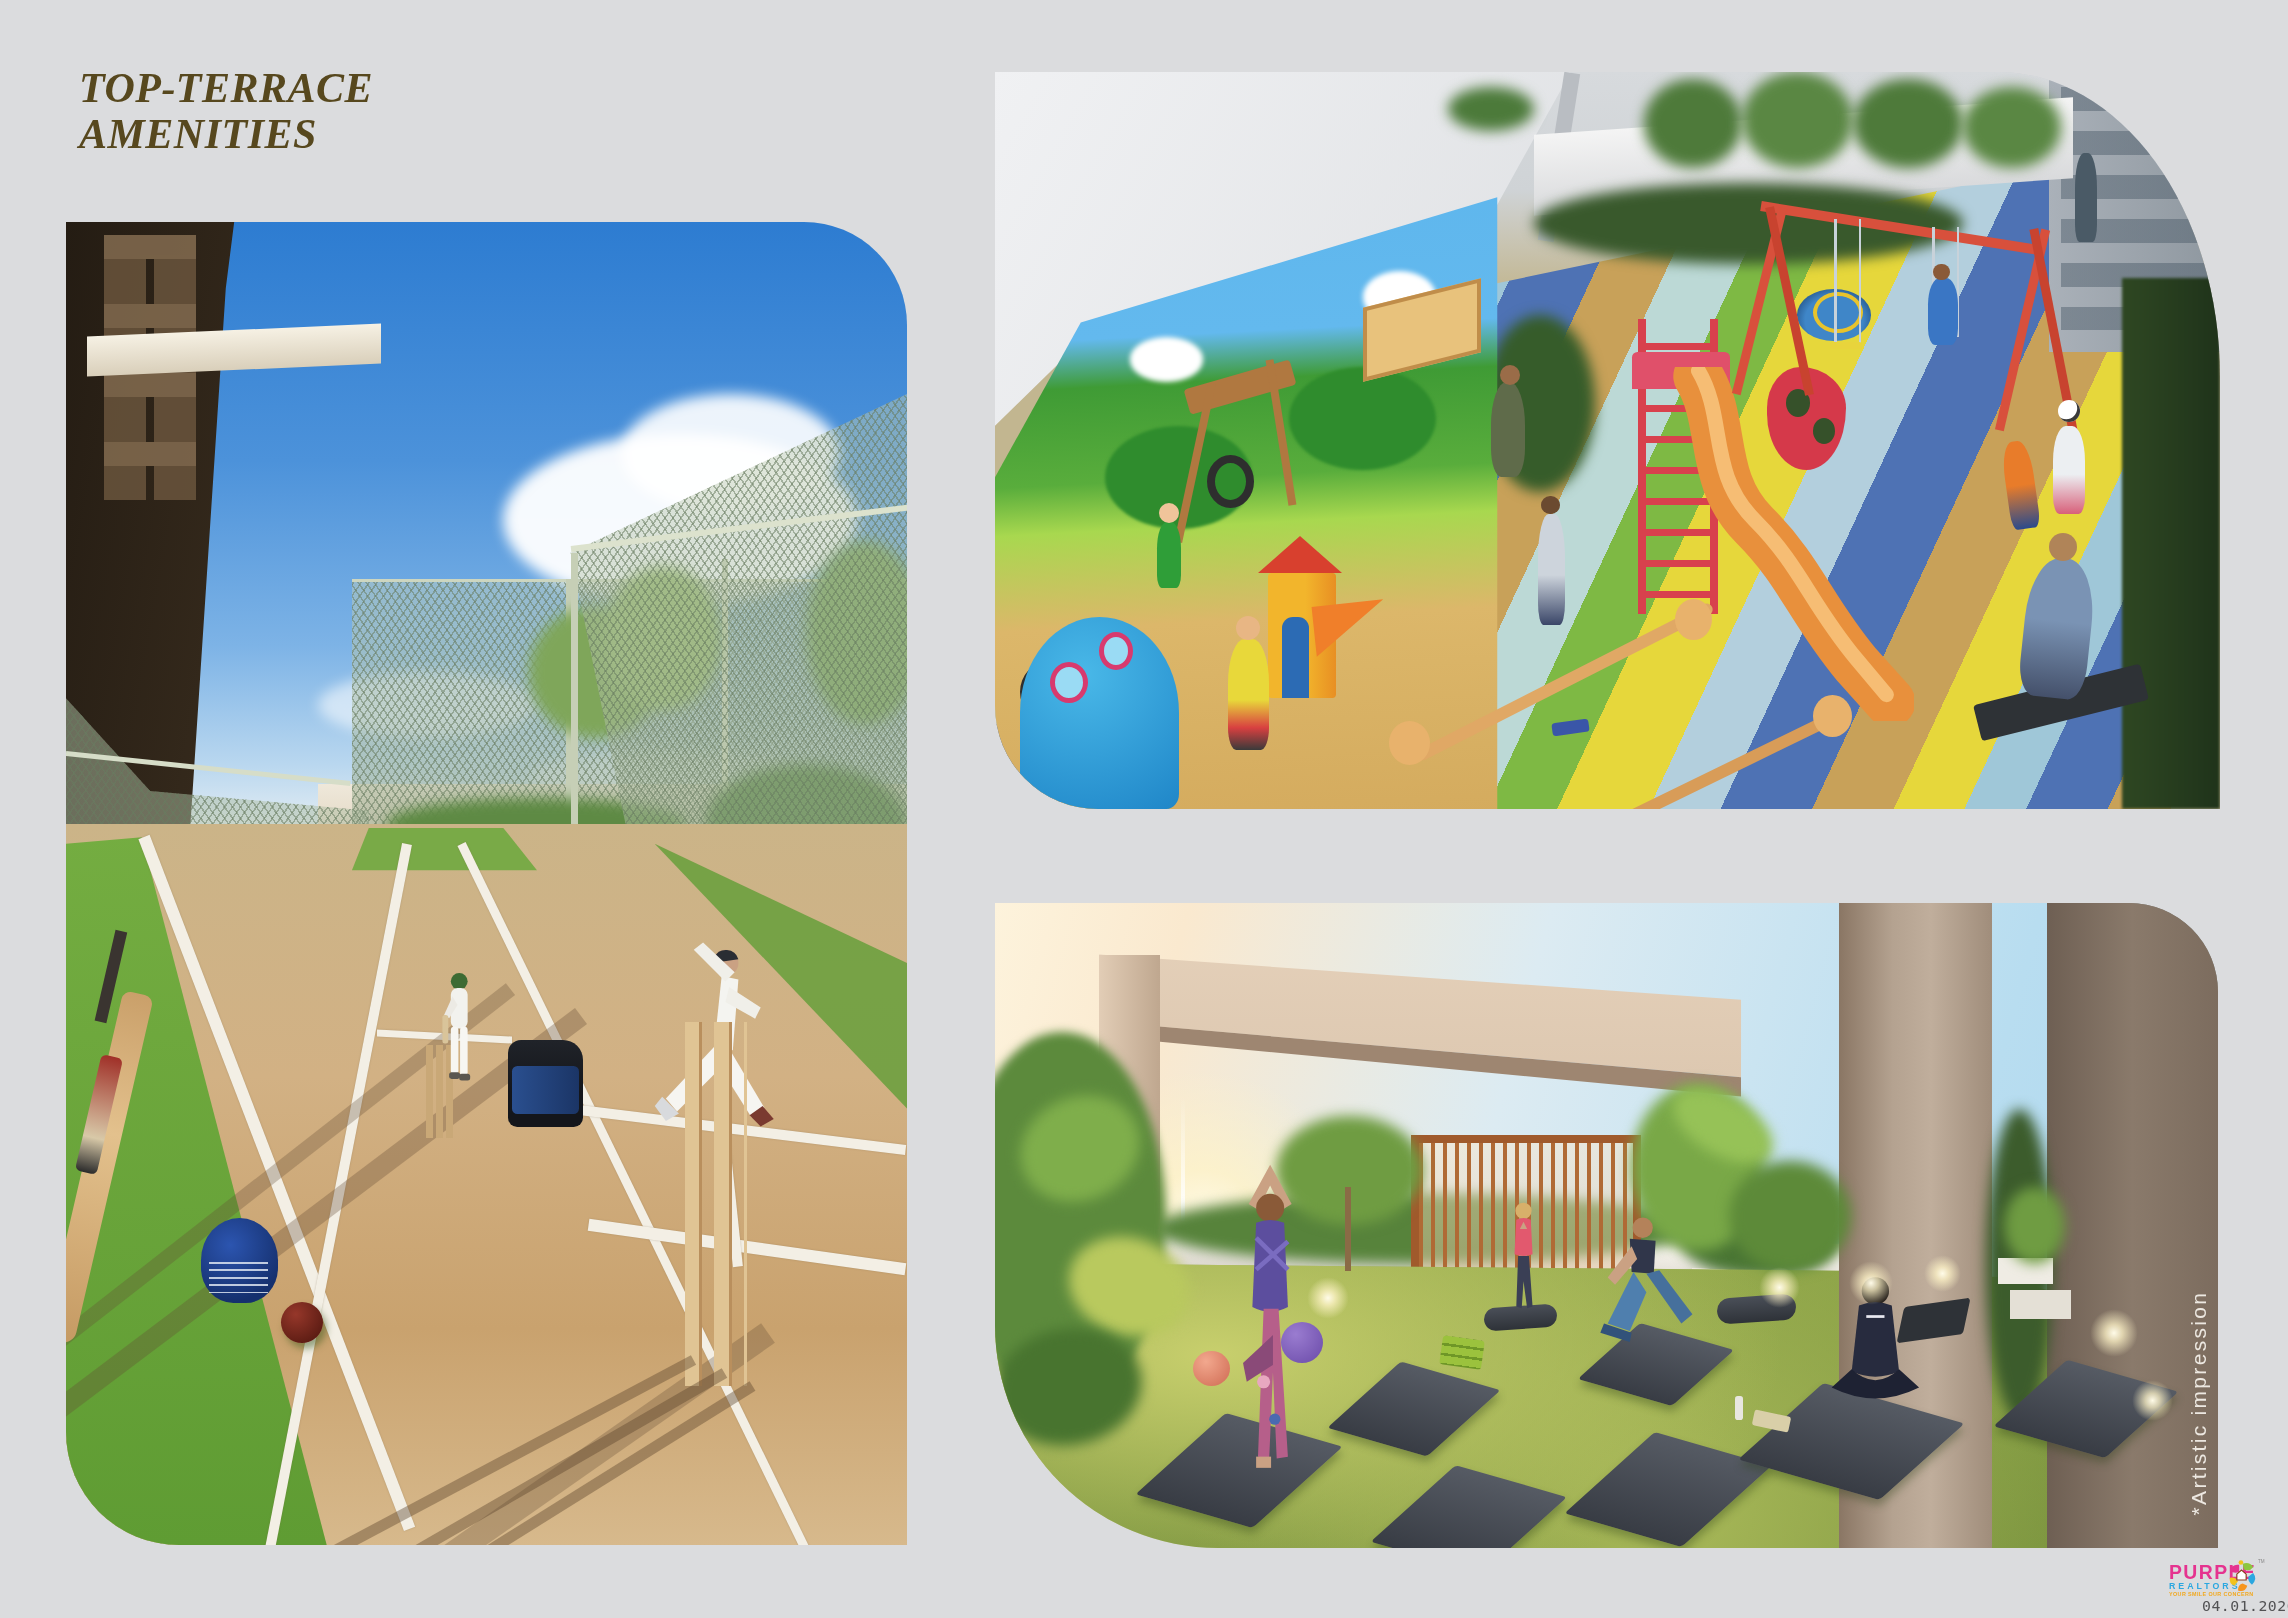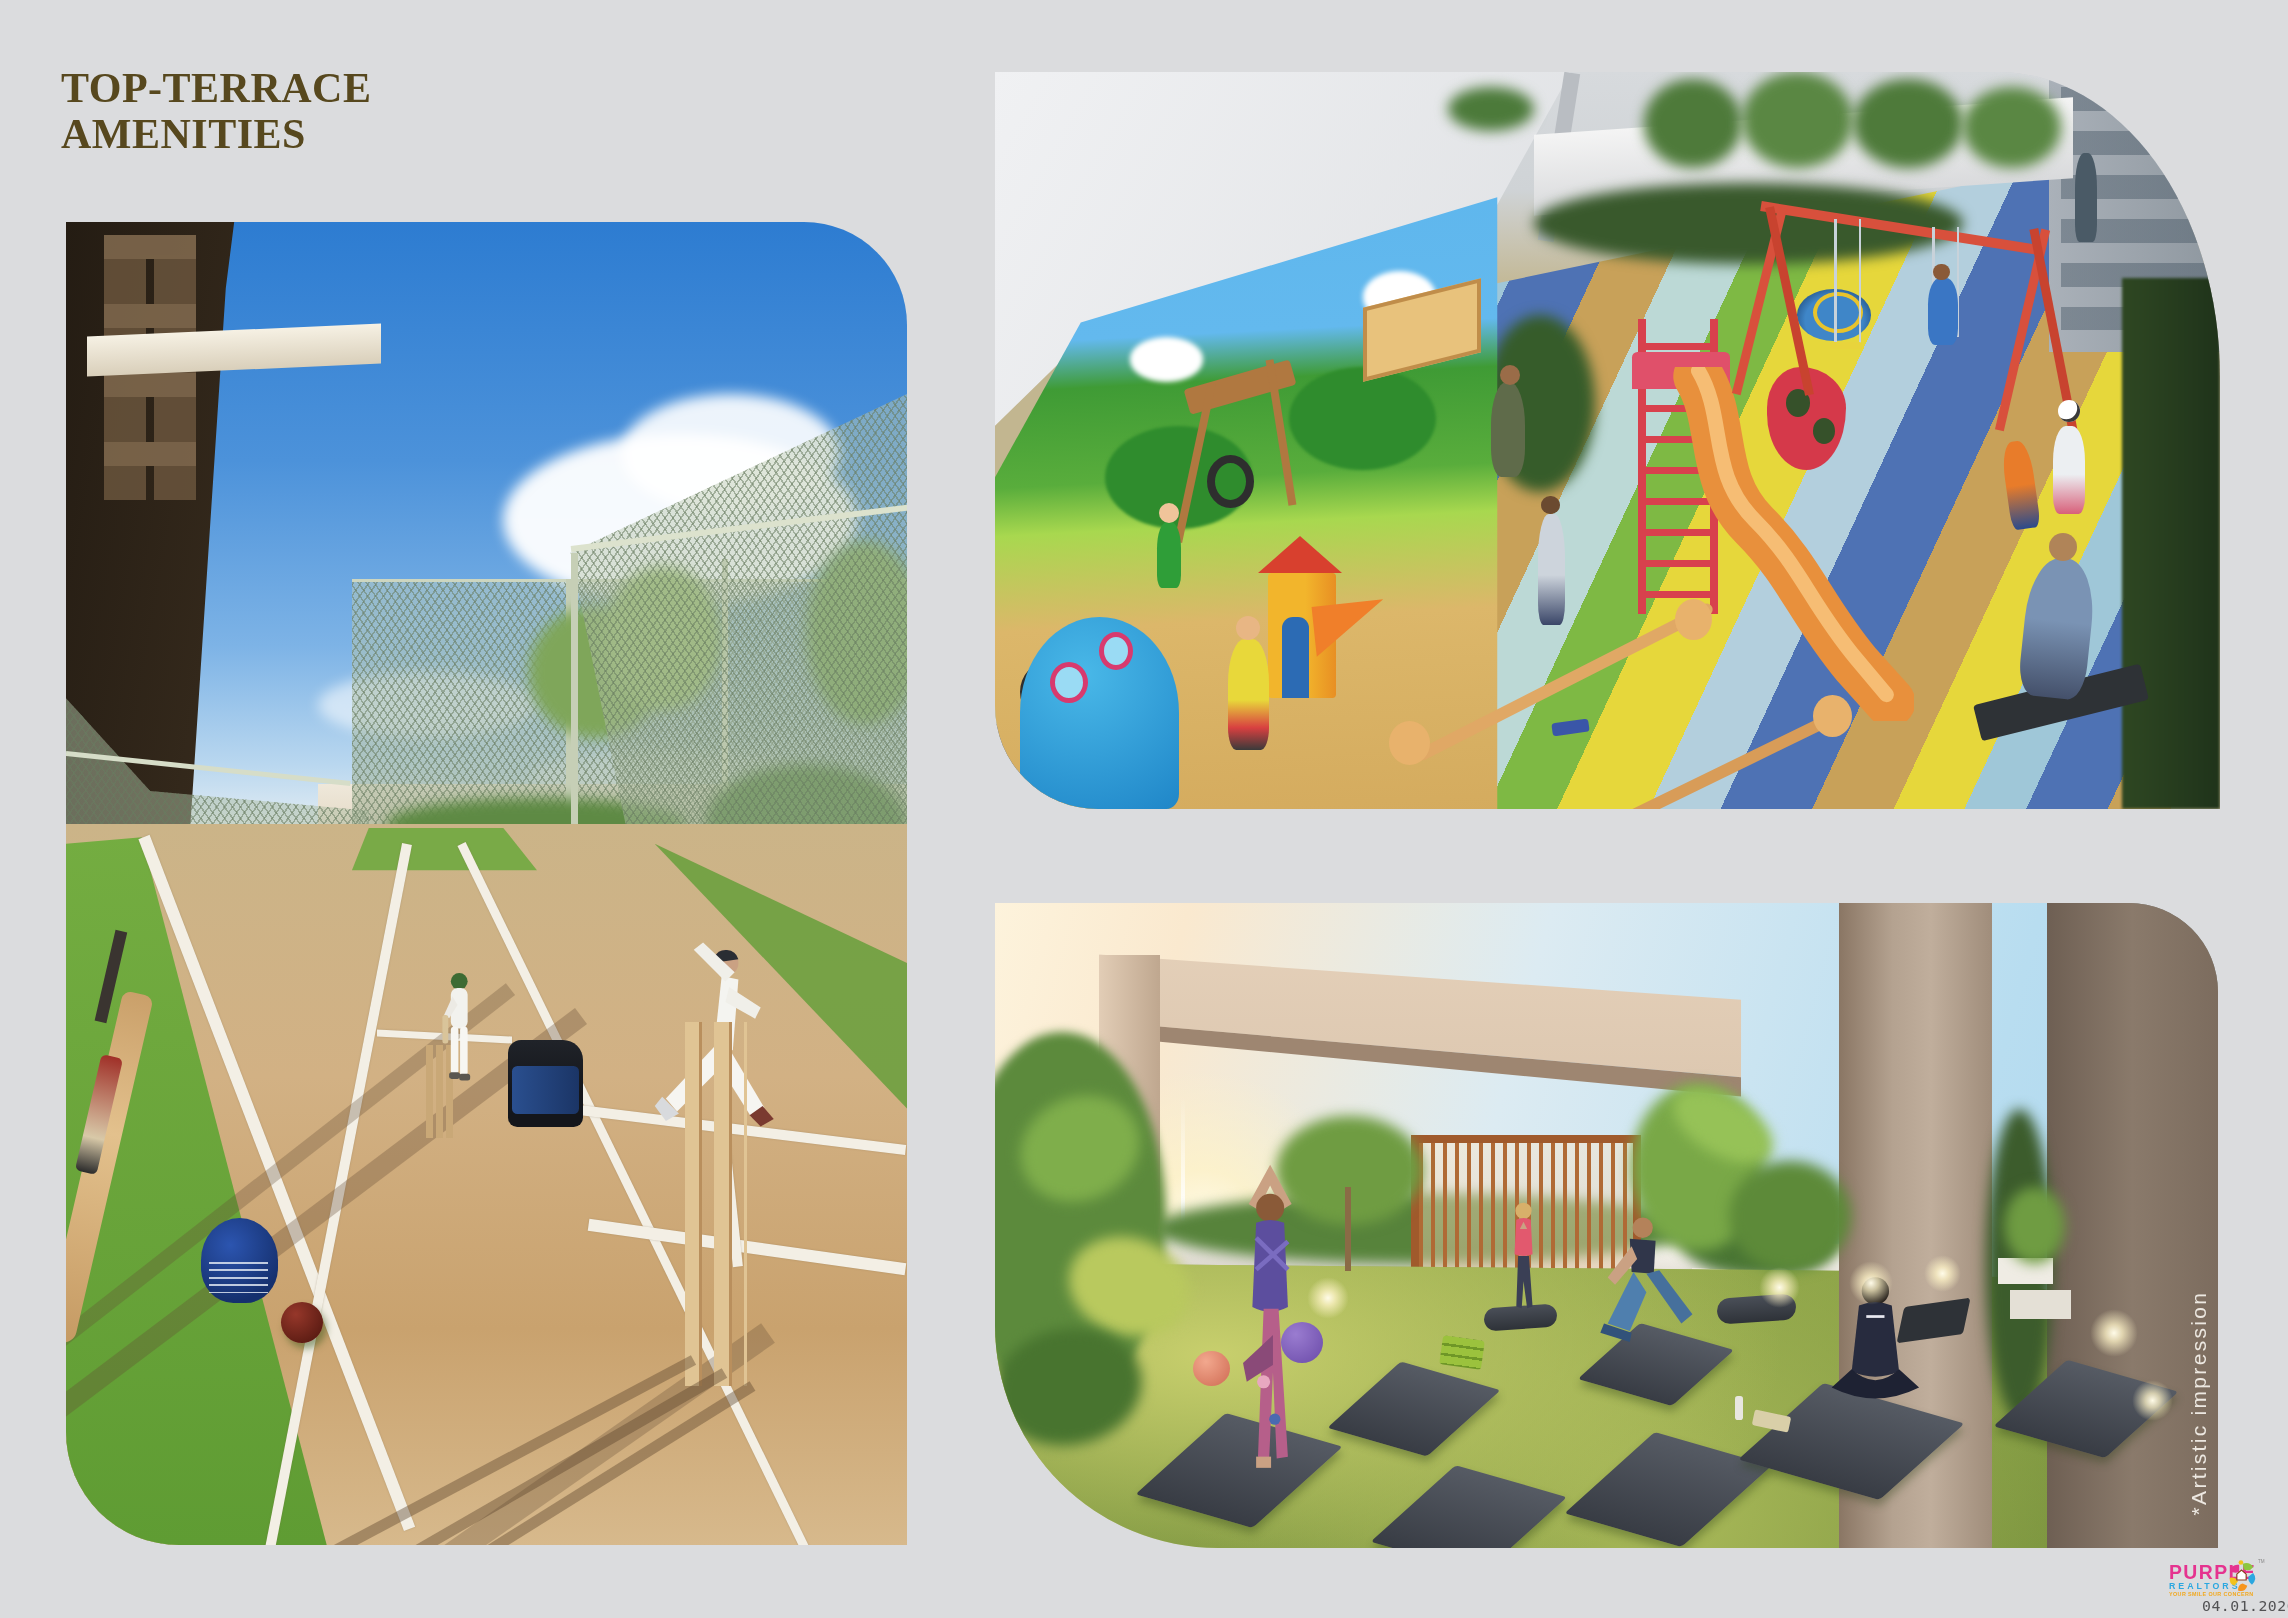--- a/index.html
+++ b/index.html
@@ -25,21 +25,21 @@
   .logo-tag{font-size:5.4px;font-weight:700;letter-spacing:0.4px;line-height:7.4px;}
   .datestamp{font-family:"DejaVu Sans Mono","Liberation Mono",monospace;
          font-size:14.8px;letter-spacing:0.5px;color:#525254;}
   .mat{background:linear-gradient(180deg,#565b64,#383c44);transform:rotate(16deg) skewX(-32deg);
        border-radius:3.7px;box-shadow:5.5px 5.5px 7.4px rgba(40,60,20,.35);}
   .glow{border-radius:50%;background:radial-gradient(circle,#fffbe8 0%,rgba(255,244,200,.75) 25%,rgba(255,240,190,0) 70%);}
 </style>
 </head>
 <body>
 
-<div class="a title" style="left:61px;top:65px;">
+<div class="a title" style="left:79px;top:65px;font-style:italic;">
   <div>TOP-TERRACE</div>
   <div>AMENITIES</div>
 </div>
 
 <div id="cricket" class="panel">
 
   <div class="a" style="inset:0;background:linear-gradient(180deg,#2d7cd1 0%,#4c92da 18%,#7db3e6 32%,#b9d7ef 41%,#e6eef3 46%,#efe9dd 48%,#e8e0d2 50%);"></div>
   <div class="a blob" style="left:52%;top:16%;width:42%;height:13%;background:rgba(255,255,255,.95);"></div>
   <div class="a blob" style="left:66%;top:13%;width:26%;height:9%;background:rgba(255,255,255,.9);"></div>
   <div class="a blob" style="left:30%;top:34%;width:26%;height:5%;background:rgba(255,255,255,.55);"></div>

